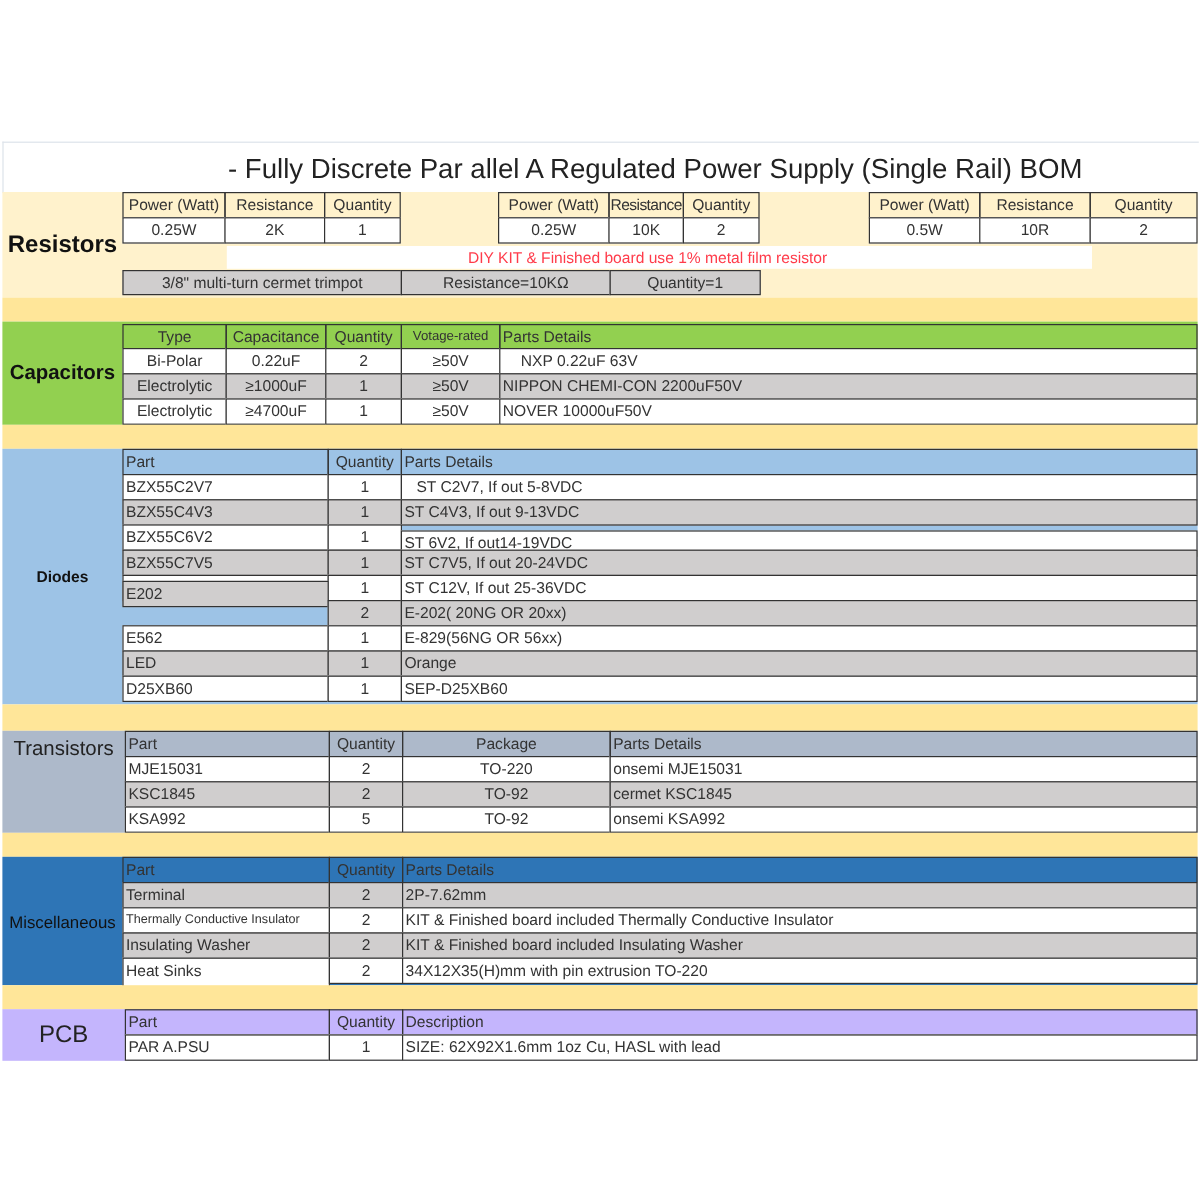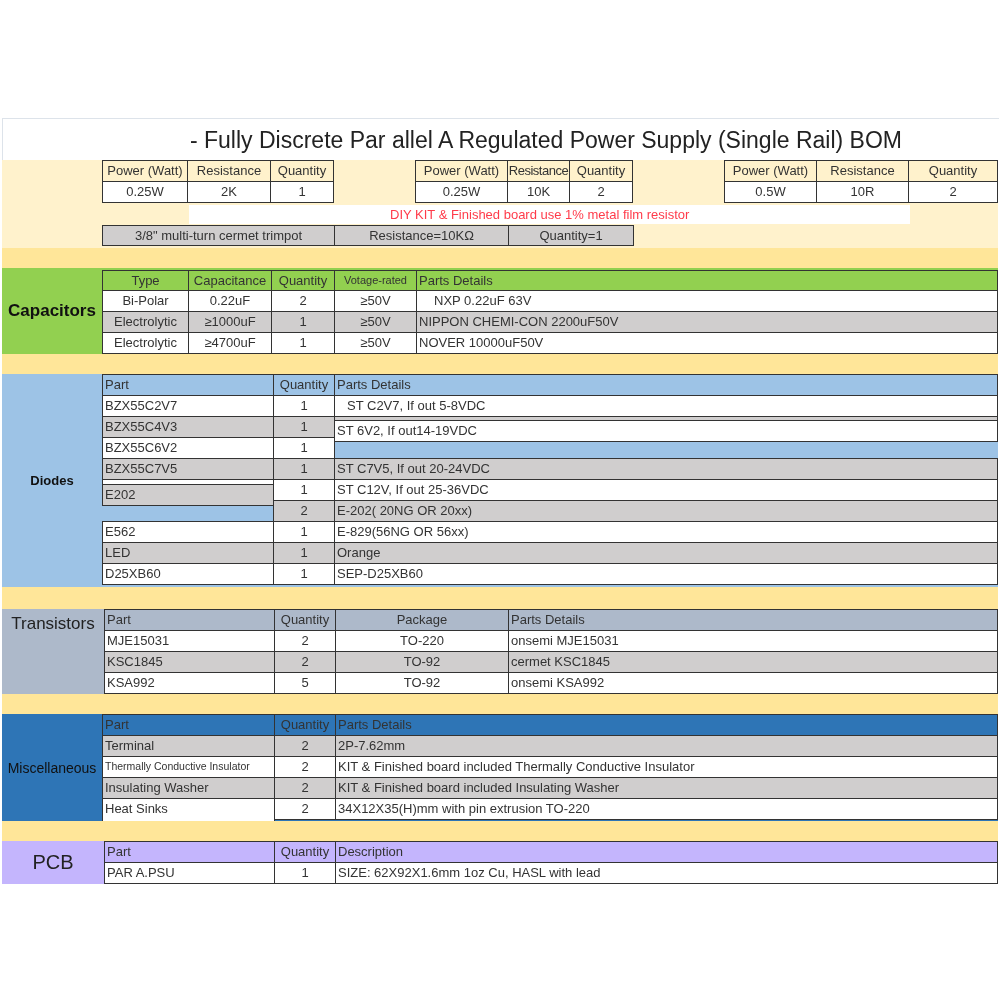--- a/index.html
+++ b/index.html
@@ -24,20 +24,21 @@
 </head>
 <body>
 
 <div class="sheet">
 
   <div class="title-row">
     <div class="title">- Fully Discrete Par allel A Regulated Power Supply (Single Rail)  BOM</div>
   </div>
 
   <div class="band" style="top:42px;height:88px;background:#fff2cc;">
+    <div class="sec-label" style="left:0;top:0;width:100px;height:88px;font-size:20px;font-weight:bold;color:#111;">Resistors</div>
 
     <div style="position:absolute;left:187px;top:45px;width:721px;height:19px;background:#fff;"></div>
 
     <div class="cell b c" style="left:100px;top:0;width:86px;height:22px;">Power (Watt)</div>
     <div class="cell b c" style="left:185px;top:0;width:84px;height:22px;">Resistance</div>
     <div class="cell b c" style="left:268px;top:0;width:64px;height:22px;">Quantity</div>
     <div class="cell b c white" style="left:100px;top:21px;width:86px;height:22px;">0.25W</div>
     <div class="cell b c white" style="left:185px;top:21px;width:84px;height:22px;">2K</div>
     <div class="cell b c white" style="left:268px;top:21px;width:64px;height:22px;">1</div>
 
@@ -100,21 +101,21 @@
     <div class="cell b l" style="left:332px;top:0;width:664px;height:22px;">Parts Details</div>
     <div id="diode-rows">
         <div class="cell b l white" style="left: 100px; top: 21px; width: 172px; height: 22px;">BZX55C2V7</div>
         <div class="cell b c white" style="left: 271px; top: 21px; width: 62px; height: 22px;">1</div>
         <div class="cell b l white" style="left: 332px; top: 21px; width: 664px; height: 22px; padding-left: 12px;">ST C2V7,  If out 5-8VDC</div>
         <div class="cell b l gray" style="left: 100px; top: 42px; width: 172px; height: 22px;">BZX55C4V3</div>
         <div class="cell b c gray" style="left: 271px; top: 42px; width: 62px; height: 22px;">1</div>
         <div class="cell b l gray" style="left: 332px; top: 42px; width: 664px; height: 22px;">ST C4V3,  If out 9-13VDC</div>
         <div class="cell b l white" style="left: 100px; top: 63px; width: 172px; height: 22px;">BZX55C6V2</div>
         <div class="cell b c white" style="left: 271px; top: 63px; width: 62px; height: 22px;">1</div>
-        <div class="cell b l white" style="left: 332px; top: 46px; width: 664px; height: 22px;">ST 6V2,   If out14-19VDC</div>
+        <div class="cell b l white" style="left: 332px; top: 68px; width: 664px; height: 22px;">ST 6V2,   If out14-19VDC</div>
         <div class="cell b l gray" style="left: 100px; top: 84px; width: 172px; height: 22px;">BZX55C7V5</div>
         <div class="cell b c gray" style="left: 271px; top: 84px; width: 62px; height: 22px;">1</div>
         <div class="cell b l gray" style="left: 332px; top: 84px; width: 664px; height: 22px;">ST C7V5,  If out 20-24VDC</div>
         <div class="cell b l white" style="left: 100px; top: 105px; width: 172px; height: 22px;">BZX55C12V</div>
         <div class="cell b c white" style="left: 271px; top: 105px; width: 62px; height: 22px;">1</div>
         <div class="cell b l white" style="left: 332px; top: 105px; width: 664px; height: 22px;">ST C12V,  If out 25-36VDC</div>
         <div class="cell b l gray" style="left: 100px; top: 110px; width: 172px; height: 22px;">E202</div>
         <div class="cell b c gray" style="left: 271px; top: 126px; width: 62px; height: 22px;">2</div>
         <div class="cell b l gray" style="left: 332px; top: 126px; width: 664px; height: 22px;">E-202( 20NG OR 20xx)</div>
         <div class="cell b l white" style="left: 100px; top: 147px; width: 172px; height: 22px;">E562</div>

